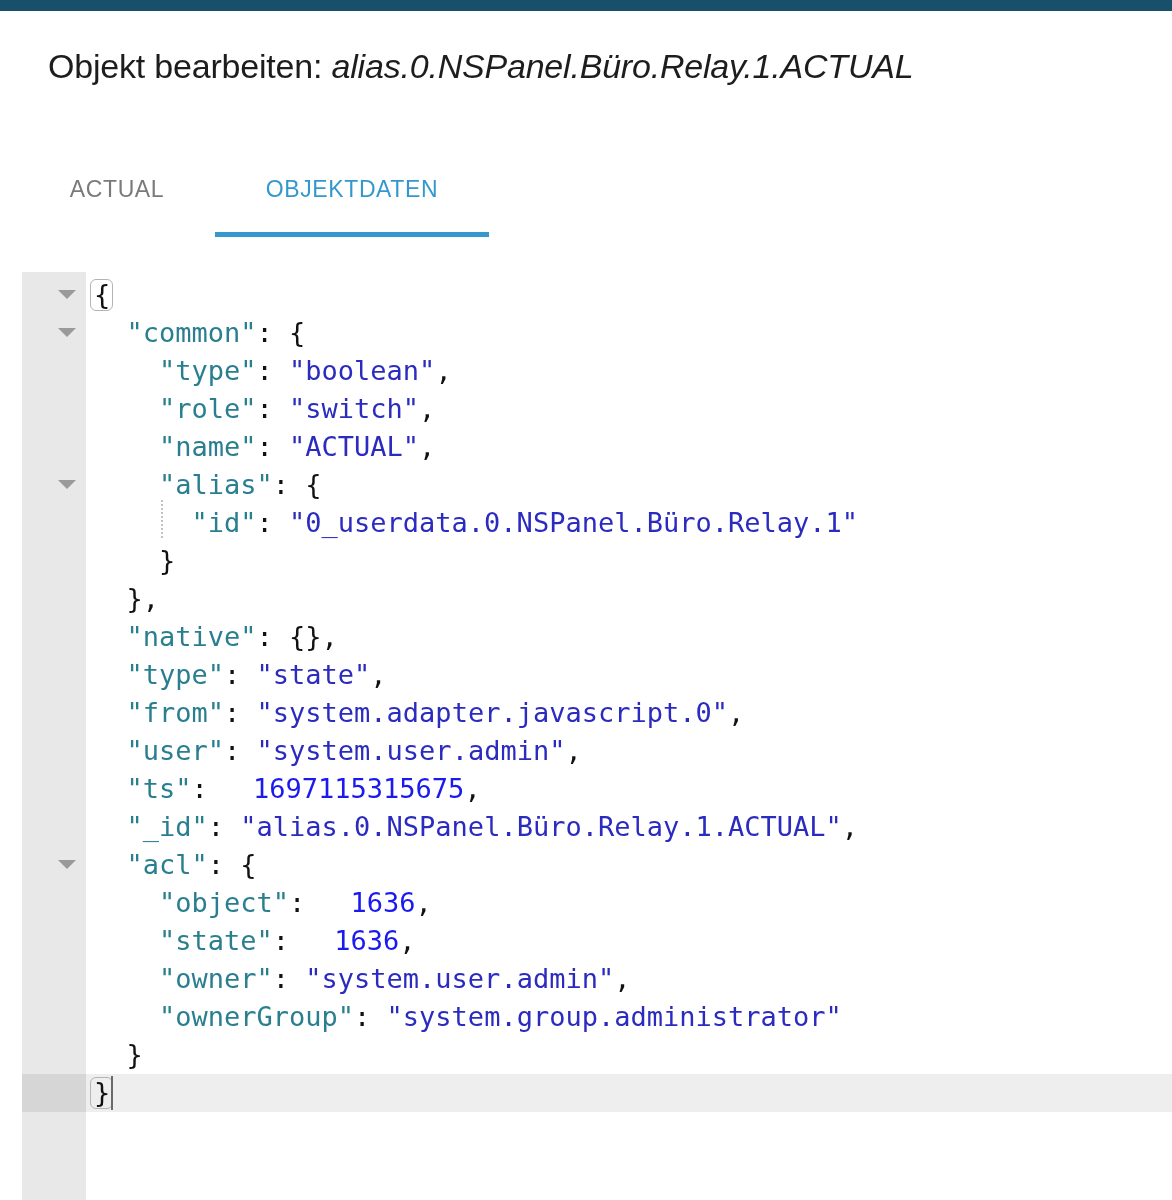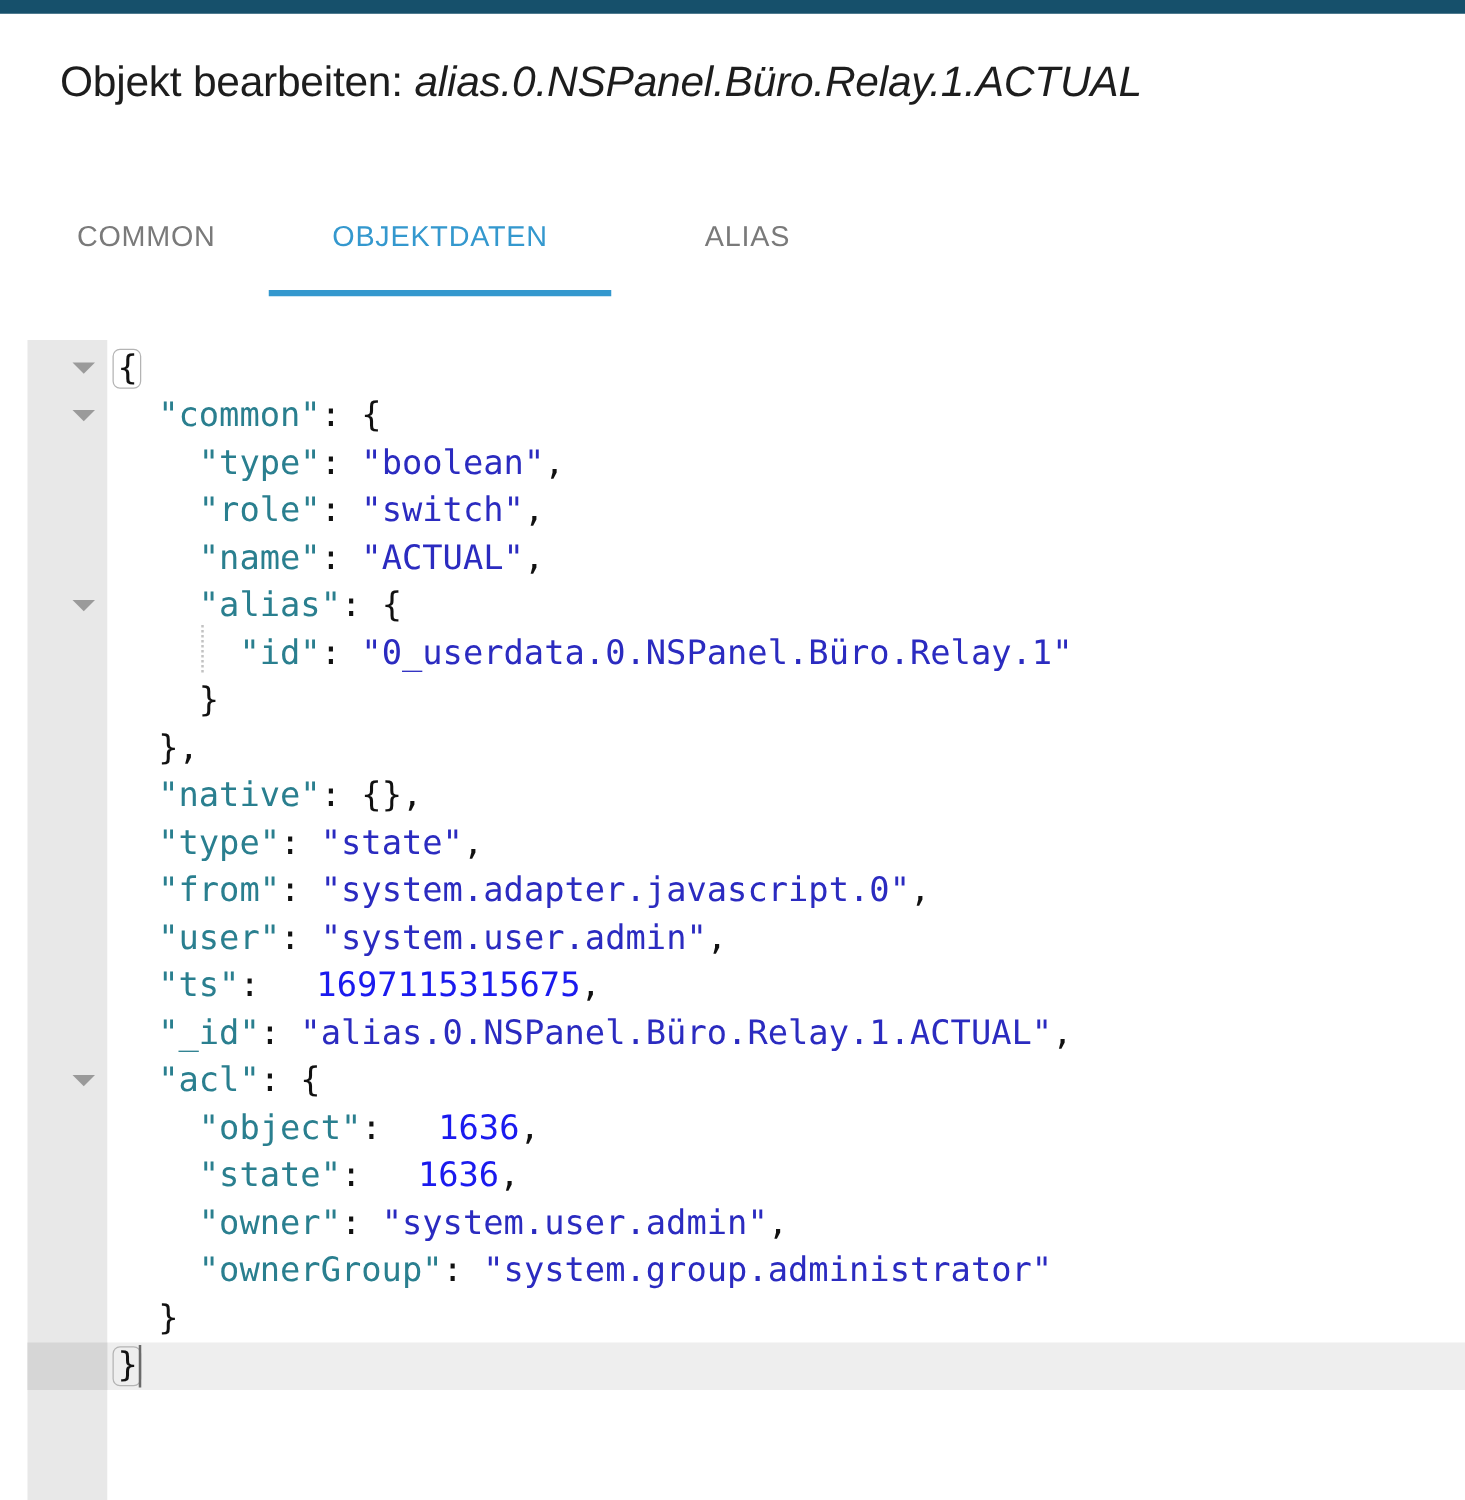--- a/index.html
+++ b/index.html
@@ -173,23 +173,22 @@
 </head>
 <body>
 
 <div class="topbar"></div>
 
 <div class="dialog-title">
   <span class="title-static">Objekt bearbeiten: </span><span class="title-object">alias.0.NSPanel.Büro.Relay.1.ACTUAL</span>
 </div>
 
 <div class="tabs">
-  <button class="tab tab-0">COMMON</button>
+  <button class="tab tab-0">ACTUAL</button>
   <button class="tab tab-1">OBJEKTDATEN</button>
-  <button class="tab tab-2">ALIAS</button>
   <div class="tab-underline"></div>
 </div>
 
 <div class="editor">
   <div class="gutter" id="gutter">
       <div class="fold-arrow" style="top: 18px; left: 36px;"></div>
       <div class="fold-arrow" style="top: 56px; left: 36px;"></div>
       <div class="fold-arrow" style="top: 208px; left: 36px;"></div>
       <div class="fold-arrow" style="top: 588px; left: 36px;"></div>
     </div>

